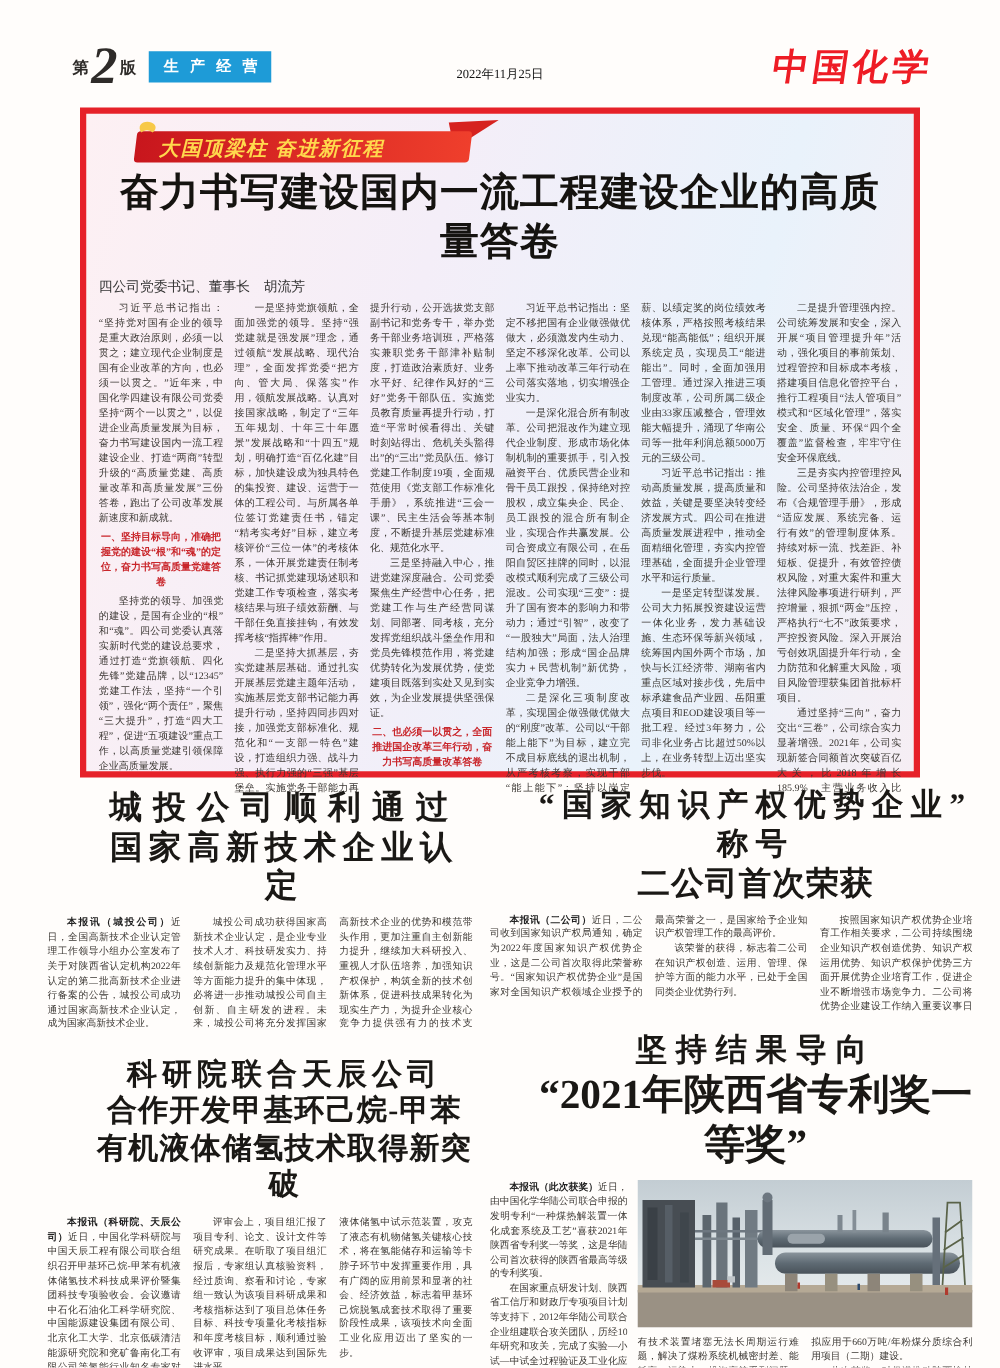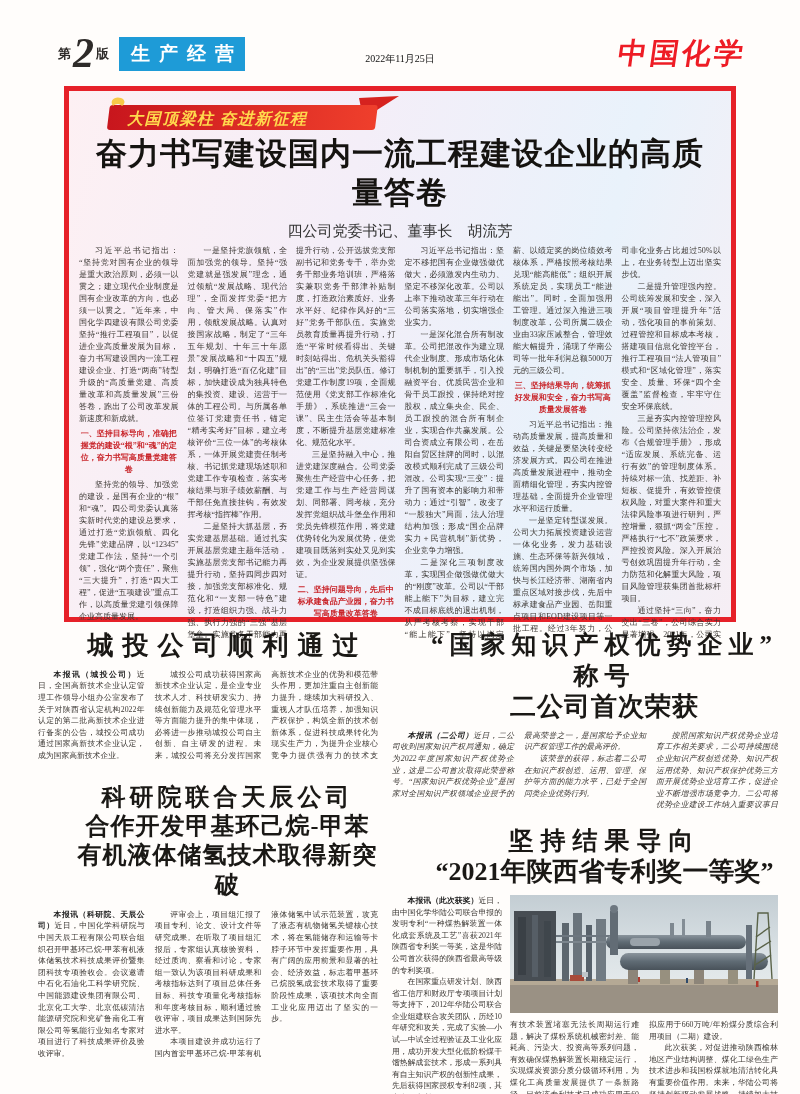--- a/index.html
+++ b/index.html
@@ -9,41 +9,41 @@
     font-family:"Liberation Serif","DejaVu Serif",serif;
     color:#2e2b29;
   }
   
   .header{position:absolute;left:52px;right:52px;top:32px;height:50px;}
   .edition{position:absolute;left:6px;top:4px;display:flex;align-items:center;}
   .edition-cn{font-size:13px;font-weight:bold;}
   .edition-num{font-size:42px;font-weight:bold;font-style:italic;line-height:0.85;margin:0 2px;}
   .section-badge{
     margin-left:10px;background:#1e9bd7;color:#fff;font-weight:bold;
-    font-size:19px;letter-spacing:9px;padding:4px 2px 4px 12px;
+    font-size:12px;letter-spacing:9px;padding:4px 2px 4px 12px;
     font-family:Liberation Serif, serif;
   }
   .date{position:absolute;left:0;right:0;top:20px;text-align:center;font-size:10px;color:#111;}
   .masthead{
     position:absolute;right:2px;top:2px;font-size:29px;font-weight:bold;color:#ee1c25;
     transform:skewX(-8deg);letter-spacing:3px;
   }
   
   .main-box{
     position:absolute;left:64px;top:86px;width:672px;height:536px;box-sizing:border-box;
     border:5px solid #e62129;
     background:linear-gradient(105deg,#fdf0f3 0%,#f4eef8 38%,#e9f2fb 72%,#f6eef4 100%);
     padding-top:44px;
   }
   .banner{position:absolute;left:30px;top:5px;}
   .main-headline{
     text-align:center;font-size:31px;font-weight:bold;letter-spacing:1px;
     line-height:1.25;color:#151310;margin:0 14px;
   }
-  .byline{text-align:center;font-size:15px;color:#333;margin:9px 10px 4px;}
+  .byline{font-size:11px;color:#333;margin:9px 10px 4px;}
   .main-body{
     height:398px;margin:2px 10px 0;column-count:6;column-gap:9px;
     font-size:8px;line-height:12px;text-align:justify;overflow:hidden;color:#3b3733;
   }
   .para{margin:0;text-indent:2em;}
   .para.cont{text-indent:0;}
   .lede{color:#222;}
   .red-head{color:#c9262b;font-weight:bold;text-align:center;margin:3px 0;text-indent:0;line-height:12px;}
   
   .lower{position:absolute;left:38px;top:630px;width:740px;display:flex;gap:14px;}
@@ -53,28 +53,28 @@
   .sub-headline .hl{display:block;margin-left:39px;}
   .hl-chengtou .hl{font-size:26px;letter-spacing:9px;}
   .hl-chengtou .hl:nth-child(2){letter-spacing:5px;}
   .hl-ergongsi .hl{font-size:25px;letter-spacing:6px;}
   .hl-ergongsi .hl:nth-child(2){letter-spacing:1px;font-size:26px;}
   .hl-keyan{margin-top:12px;}
   .hl-keyan .hl{font-size:24px;letter-spacing:4px;}
   .hl-keyan .hl:nth-child(2),.hl-keyan .hl:nth-child(3){letter-spacing:1px;}
   .hl-hualu{margin-top:8px;}
   .hl-hualu .hl{font-size:25px;letter-spacing:7px;}
-  .hl-hualu .hl:nth-child(2){letter-spacing:0;font-size:26px;}
+  .hl-hualu .hl:nth-child(2){letter-spacing:0;font-size:33px;}
   .sub-body{
     margin-top:7px;column-gap:10px;font-size:7.8px;line-height:11.6px;
     text-align:justify;overflow:hidden;color:#3b3733;
   }
   .body-chengtou{column-count:3;height:102px;}
   .body-keyan{column-count:3;height:182px;margin-top:9px;font-family:Liberation Serif, serif;}
-  .body-ergongsi{column-count:3;height:88px;font-style:italic;}
+  .body-ergongsi{column-count:3;height:88px;}
   .hualu-flex{display:flex;gap:8px;margin-top:7px;}
   .hualu-left{width:110px;height:230px;overflow:hidden;font-size:7.8px;line-height:11.6px;text-align:justify;color:#3b3733;}
   .hualu-right{width:268px;}
   .photo{display:block;}
   .body-hualu-bottom{column-count:2;height:102px;margin-top:6px;}
 </style>
 </head>
 <body>
 
 <div class="header">
@@ -101,44 +101,44 @@
       <g transform="skewX(-7)">
         <rect x="12" y="9" width="268" height="25" rx="3" fill="url(#flagg)"></rect>
       </g>
       <path d="M14 10 C10 4 16 0 22 2 C27 4 26 8 23 10 C20 7 16 8 14 10 Z" fill="#f7c948"></path>
       <text x="28" y="28" font-size="16" font-weight="bold" font-style="italic" fill="#ffd94d" letter-spacing="1.5">大国顶梁柱  奋进新征程</text>
     </svg>
   </div>
   <h1 class="main-headline">奋力书写建设国内一流工程建设企业的高质量答卷</h1>
   <div class="byline">四公司党委书记、董事长　胡流芳</div>
   <div class="main-body">
-      <p class="para">习近平总书记指出：“坚持党对国有企业的领导是重大政治原则，必须一以贯之；建立现代企业制度是国有企业改革的方向，也必须一以贯之。”近年来，中国化学四建设有限公司党委坚持“推行工程项目”，以促进企业高质量发展为目标，奋力书写建设国内一流工程建设企业、打造“两商”转型升级的“高质量党建、高质量改革和高质量发展”三份答卷，跑出了公司改革发展新速度和新成就。</p>
+      <p class="para">习近平总书记指出：“坚持党对国有企业的领导是重大政治原则，必须一以贯之；建立现代企业制度是国有企业改革的方向，也必须一以贯之。”近年来，中国化学四建设有限公司党委坚持“两个一以贯之”，以促进企业高质量发展为目标，奋力书写建设国内一流工程建设企业、打造“两商”转型升级的“高质量党建、高质量改革和高质量发展”三份答卷，跑出了公司改革发展新速度和新成就。</p>
       <p class="red-head">一、坚持目标导向，准确把握党的建设“根”和“魂”的定位，奋力书写高质量党建答卷</p>
       <p class="para">坚持党的领导、加强党的建设，是国有企业的“根”和“魂”。四公司党委认真落实新时代党的建设总要求，通过打造“党旗领航、四化先锋”党建品牌，以“12345”党建工作法，坚持“一个引领”，强化“两个责任”，聚焦“三大提升”，打造“四大工程”，促进“五项建设”重点工作，以高质量党建引领保障企业高质量发展。</p>
       <p class="para">一是坚持党旗领航，全面加强党的领导。坚持“强党建就是强发展”理念，通过领航“发展战略、现代治理”，全面发挥党委“把方向、管大局、保落实”作用，领航发展战略。认真对接国家战略，制定了“三年五年规划、十年三十年愿景”发展战略和“十四五”规划，明确打造“百亿化建”目标，加快建设成为独具特色的集投资、建设、运营于一体的工程公司。与所属各单位签订党建责任书，锚定“精考实考好”目标，建立考核评价“三位一体”的考核体系，一体开展党建责任制考核、书记抓党建现场述职和党建工作专项检查，落实考核结果与班子绩效薪酬、与干部任免直接挂钩，有效发挥考核“指挥棒”作用。</p>
       <p class="para">二是坚持大抓基层，夯实党建基层基础。通过扎实开展基层党建主题年活动，实施基层党支部书记能力再提升行动，坚持四同步四对接，加强党支部标准化、规范化和“一支部一特色”建设，打造组织力强、战斗力强、执行力强的“三强”基层堡垒。实施党务干部能力再提升行动，公开选拔党支部副书记和党务专干，举办党务干部业务培训班，严格落实兼职党务干部津补贴制度，打造政治素质好、业务水平好、纪律作风好的“三好”党务干部队伍。实施党员教育质量再提升行动，打造“平常时候看得出、关键时刻站得出、危机关头豁得出”的“三出”党员队伍。修订党建工作制度19项，全面规范使用《党支部工作标准化手册》，系统推进“三会一课”、民主生活会等基本制度，不断提升基层党建标准化、规范化水平。</p>
       <p class="para">三是坚持融入中心，推进党建深度融合。公司党委聚焦生产经营中心任务，把党建工作与生产经营同谋划、同部署、同考核，充分发挥党组织战斗堡垒作用和党员先锋模范作用，将党建优势转化为发展优势，使党建项目既落到实处又见到实效，为企业发展提供坚强保证。</p>
-      <p class="red-head">二、坚持问题导向，先后中标承建食品产业园，奋力书写高质量改革答卷</p>
+      <p class="red-head">二、也必须一以贯之，全面推进国企改革三年行动，奋力书写高质量改革答卷</p>
       <p class="para">习近平总书记指出：坚定不移把国有企业做强做优做大，必须激发内生动力、坚定不移深化改革。公司以上率下推动改革三年行动在公司落实落地，切实增强企业实力。</p>
       <p class="para">一是深化混合所有制改革。公司把混改作为建立现代企业制度、形成市场化体制机制的重要抓手，引入投融资平台、优质民营企业和骨干员工跟投，保持绝对控股权，成立集央企、民企、员工跟投的混合所有制企业，实现合作共赢发展。公司合资成立有限公司，在岳阳自贸区挂牌的同时，以混改模式顺利完成了三级公司混改。公司实现“三变”：提升了国有资本的影响力和带动力；通过“引智”，改变了“一股独大”局面，法人治理结构加强；形成“国企品牌实力＋民营机制”新优势，企业竞争力增强。</p>
       <p class="para">二是深化三项制度改革，实现国企做强做优做大的“刚度”改革。公司以“干部能上能下”为目标，建立完不成目标底线的退出机制，从严考核考察，实现干部“能上能下”；坚持以岗定薪、以绩定奖的岗位绩效考核体系，严格按照考核结果兑现“能高能低”；组织开展系统定员，实现员工“能进能出”。同时，全面加强用工管理。通过深入推进三项制度改革，公司所属二级企业由33家压减整合，管理效能大幅提升，涌现了华南公司等一批年利润总额5000万元的三级公司。</p>
-      <p class="red-head">三、坚持结果导向，统筹抓好发展和安全，奋力书写高质量发展答卷</p>
       <p class="para">习近平总书记指出：推动高质量发展，提高质量和效益，关键是要坚决转变经济发展方式。四公司在推进高质量发展进程中，推动全面精细化管理，夯实内控管理基础，全面提升企业管理水平和运行质量。</p>
       <p class="para">一是坚定转型谋发展。公司大力拓展投资建设运营一体化业务，发力基础设施、生态环保等新兴领域，统筹国内国外两个市场，加快与长江经济带、湖南省内重点区域对接步伐，先后中标承建食品产业园、岳阳重点项目和EOD建设项目等一批工程。经过3年努力，公司非化业务占比超过50%以上，在业务转型上迈出坚实步伐。</p>
       <p class="para">二是提升管理强内控。公司统筹发展和安全，深入开展“项目管理提升年”活动，强化项目的事前策划、过程管控和目标成本考核，搭建项目信息化管控平台，推行工程项目“法人管项目”模式和“区域化管理”，落实安全、质量、环保“四个全覆盖”监督检查，牢牢守住安全环保底线。</p>
       <p class="para">三是夯实内控管理控风险。公司坚持依法治企，发布《合规管理手册》，形成“适应发展、系统完备、运行有效”的管理制度体系。持续对标一流、找差距、补短板、促提升，有效管控债权风险，对重大案件和重大法律风险事项进行研判，严控增量，狠抓“两金”压控，严格执行“七不”政策要求，严控投资风险。深入开展治亏创效巩固提升年行动，全力防范和化解重大风险，项目风险管理获集团首批标杆项目。</p>
       <p class="para">通过坚持“三向”，奋力交出“三卷”，公司综合实力显著增强。2021年，公司实现新签合同额首次突破百亿大关，比2018年增长185.9%，主营业务收入比2018年增长194.4%，利润总额比2018年增长176%，资产规模达到65.61亿元，净资产19.73亿元。2022年，公司全面落实党中央“疫情要防住、经济要稳住、发展要安全”的总体要求，向着加快建设成为国内一流工程公司的目标奋勇前进，奋力谱写公司“十四五”高质量发展新篇章。</p>
     </div>
 </div>
 
 <div class="lower">
 
   <div class="col-left">
     <div class="sub-headline hl-chengtou">
       <span class="hl">城投公司顺利通过</span>
+      <span class="hl">国家高新技术企业认定</span>
     </div>
     <div class="sub-body body-chengtou">
         <p class="para"><b class="lede">本报讯（城投公司）</b>近日，全国高新技术企业认定管理工作领导小组办公室发布了关于对陕西省认定机构2022年认定的第二批高新技术企业进行备案的公告，城投公司成功通过国家高新技术企业认定，成为国家高新技术企业。</p>
         <p class="para">城投公司成功获得国家高新技术企业认定，是企业专业技术人才、科技研发实力、持续创新能力及规范化管理水平等方面能力提升的集中体现，必将进一步推动城投公司自主创新、自主研发的进程。未来，城投公司将充分发挥国家高新技术企业的优势和模范带头作用，更加注重自主创新能力提升，继续加大科研投入、重视人才队伍培养，加强知识产权保护，构筑全新的技术创新体系，促进科技成果转化为现实生产力，为提升企业核心竞争力提供强有力的技术支撑，为集团公司加快打造“两商”、建设世界一流工程公司贡献力量。</p>
       </div>
 
     <div class="sub-headline hl-keyan">
       <span class="hl">科研院联合天辰公司</span>
       <span class="hl">合作开发甲基环己烷-甲苯</span>
       <span class="hl">有机液体储氢技术取得新突破</span>

